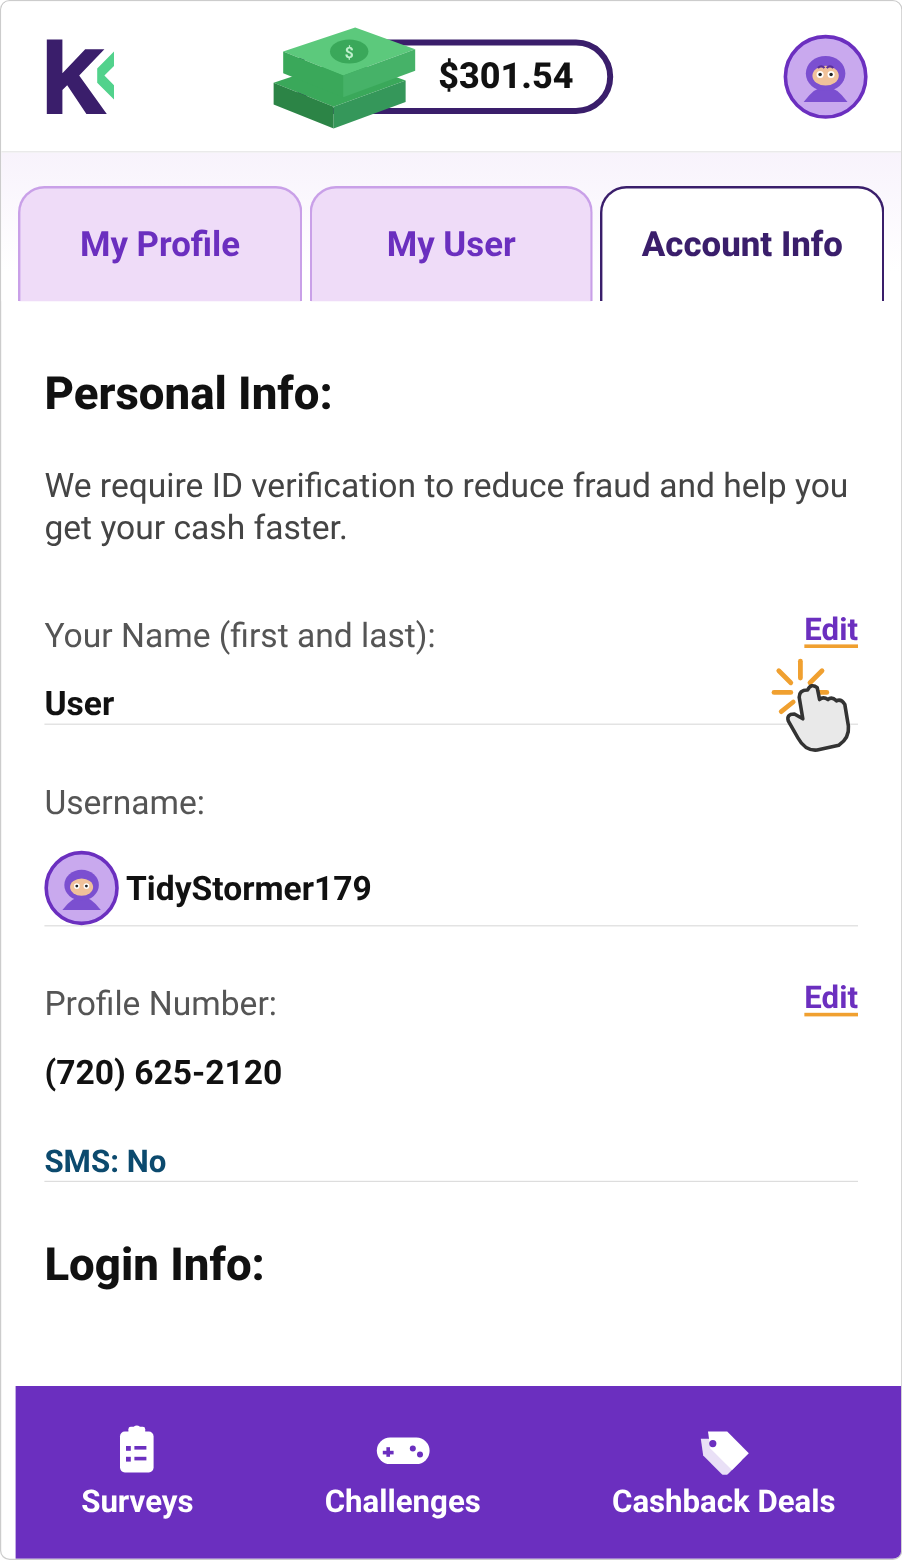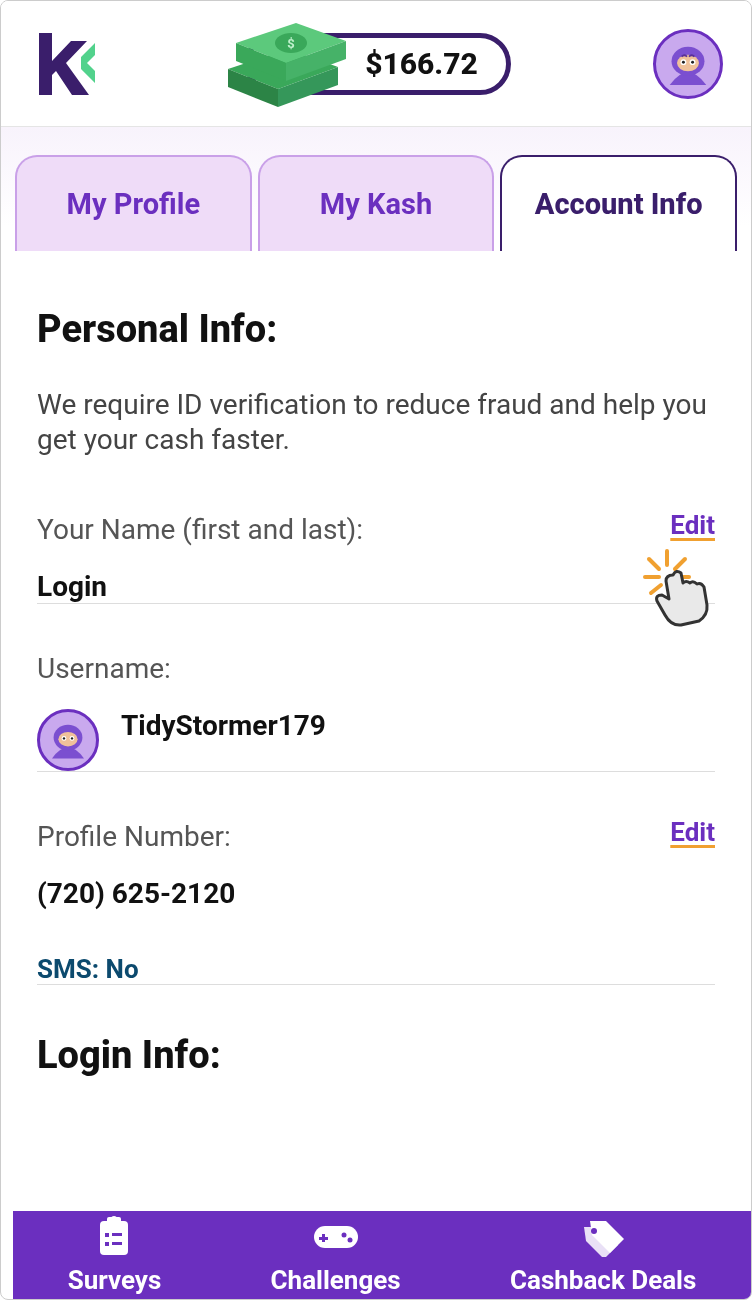--- a/index.html
+++ b/index.html
@@ -123,21 +123,21 @@
     font-size: 26px;
     font-weight: 700;
     color: #6b2fbf;
     text-decoration: underline;
     text-decoration-color: #f0a030;
     text-decoration-thickness: 3px;
     text-underline-offset: 4px;
     cursor:pointer;
   }
   .username-row {
-    display:flex; align-items:flex-start; gap: 22px;
+    display:flex; align-items:center; gap: 6px;
   }
   .mini-avatar {
     width: 62px; height: 62px;
     border-radius: 50%;
     background: #c8a9f0;
     border: 3px solid #6b2fbf;
     display:flex; align-items:center; justify-content:center;
     overflow:hidden;
   }
   .sms-row {
@@ -149,21 +149,21 @@
   
   .pointer-illus {
     position:absolute;
     right: -14px;
     top: 32px;
   }
   
   .bottom-nav {
     position:absolute;
     bottom:0; left:0; right:0;
-    height: 88px;
+    height: 144px;
     background: #6b2fbf;
     display:flex;
     align-items:center;
     justify-content:space-around;
     color:#fff;
     margin-left:12px;
   }
   .nav-item {
     display:flex; flex-direction:column; align-items:center;
     gap:6px;
@@ -194,52 +194,52 @@
           </g>
           <g transform="translate(14,10)">
             <path d="M0 20 L60 0 L110 18 L50 40 Z" fill="#5cc97c"></path>
             <path d="M0 20 L0 38 L50 58 L50 40 Z" fill="#3aa85a"></path>
             <path d="M110 18 L110 36 L50 58 L50 40 Z" fill="#46b268"></path>
             <ellipse cx="55" cy="20" rx="16" ry="10" fill="#3aa85a"></ellipse>
             <text x="55" y="25" text-anchor="middle" font-size="13" fill="#bff0cc" font-weight="700">$</text>
           </g>
         </svg>
       </span>
-      <span>$166.72</span>
+      <span>$301.54</span>
     </div>
   </div>
   <div class="avatar">
     <svg width="70" height="70" viewBox="0 0 70 70">
       <circle cx="35" cy="35" r="33" fill="#c9a9ee"></circle>
       <path d="M15 58 Q35 30 55 58 Z" fill="#7b4fd0"></path>
       <ellipse cx="35" cy="32" rx="18" ry="16" fill="#7b4fd0"></ellipse>
       <ellipse cx="35" cy="34" rx="12" ry="9" fill="#f0c19a"></ellipse>
       <circle cx="30" cy="33" r="3.2" fill="#fff"></circle>
         <circle cx="30" cy="33" r="1.6" fill="#222"></circle>
       <circle cx="40" cy="33" r="3.2" fill="#fff"></circle>
         <circle cx="40" cy="33" r="1.6" fill="#222"></circle>
       <path d="M28 27 q3 -3 6 0" stroke="#5a2f99" stroke-width="2" fill="none"></path>
       <path d="M36 27 q3 -3 6 0" stroke="#5a2f99" stroke-width="2" fill="none"></path>
     </svg>
   </div>
 </div>
 
 <div class="tabs-row">
   <div class="tab">My Profile</div>
-  <div class="tab">My Kash</div>
+  <div class="tab">My User</div>
   <div class="tab active">Account Info</div>
 </div>
 
 <div class="content">
   <h2 class="section-title">Personal Info:</h2>
   <p class="description">We require ID verification to reduce fraud and help you get your cash faster.</p>
 
   <div class="field">
     <div class="field-label">Your Name (first and last):</div>
-    <div class="field-value">Login</div>
+    <div class="field-value">User</div>
     <span class="edit-link">Edit</span>
     <span class="pointer-illus">
       <svg width="90" height="90" viewBox="0 0 90 90">
         <g stroke="#f0a030" stroke-width="4" stroke-linecap="round">
           <line x1="28" y1="6" x2="28" y2="20"></line>
           <line x1="10" y1="14" x2="20" y2="24"></line>
           <line x1="46" y1="14" x2="36" y2="24"></line>
           <line x1="6" y1="32" x2="20" y2="32"></line>
           <line x1="50" y1="32" x2="36" y2="32"></line>
           <line x1="12" y1="48" x2="22" y2="40"></line>

